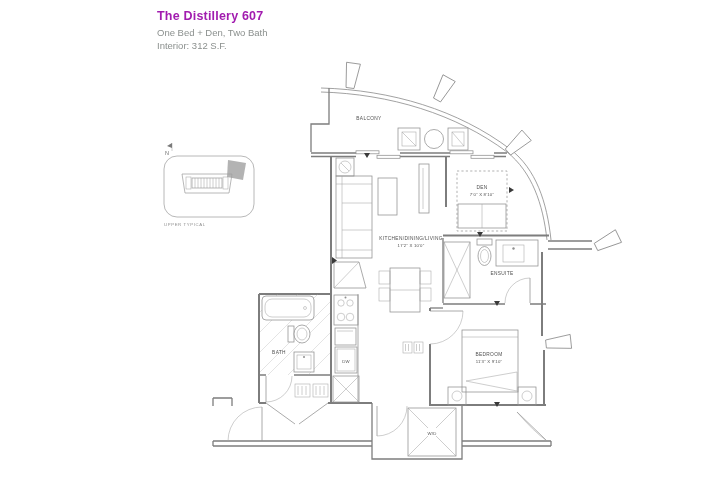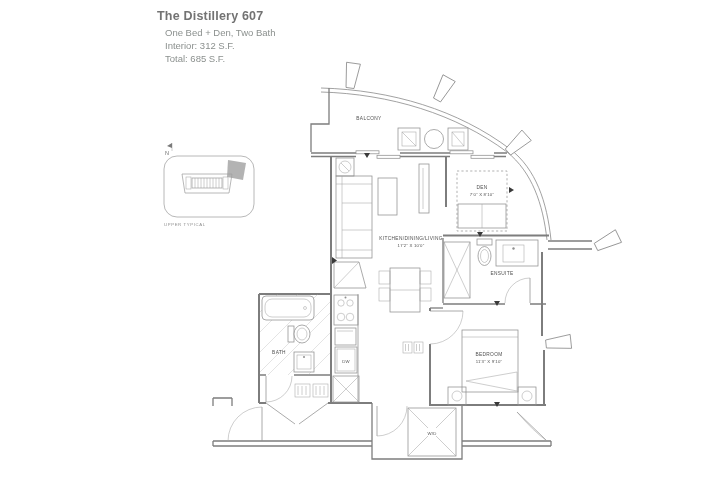--- a/index.html
+++ b/index.html
@@ -1,19 +1,19 @@
 <!DOCTYPE html>
 <html><head>
 <meta charset="utf-8">
 <style>
   html,body{margin:0;padding:0;background:#ffffff;}
   #page{position:relative;width:721px;height:496px;background:#fff;font-family:"Liberation Sans",sans-serif;overflow:hidden;}
   #titleblock{position:absolute;left:157px;top:9px;}
-  #titleblock .t{margin:0 0 3px 0;font-size:12.5px;font-weight:bold;color:#737373;letter-spacing:.2px;}
-  #titleblock .s{font-size:9.5px;line-height:13px;color:#8b908e;margin-left:8px;}
+  #titleblock .t{margin:0 0 3px 0;font-size:12.5px;font-weight:bold;color:#a21caf;letter-spacing:.2px;}
+  #titleblock .s{font-size:9.5px;line-height:13px;color:#8b908e;}
   svg text{font-family:"Liberation Sans",sans-serif;}
   .rm{fill:#4f4f4f;font-size:4.8px;letter-spacing:.35px;text-anchor:middle;}
   .dim{fill:#4f4f4f;font-size:4.3px;letter-spacing:.2px;text-anchor:middle;}
   .cap{fill:#8f8f8f;font-size:4.3px;letter-spacing:.6px;}
   .w{stroke:#7d7d7d;stroke-width:2;fill:none;}
   .w2{stroke:#7d7d7d;stroke-width:1.3;fill:none;}
   .gl{stroke:#8a8a8a;stroke-width:.8;fill:none;}
   .f{stroke:#8f8f8f;stroke-width:.75;fill:none;}
   .g{stroke:#8f8f8f;stroke-width:.75;fill:#fff;}
   .f2{stroke:#a6a6a6;stroke-width:.55;fill:none;}
@@ -24,21 +24,20 @@
 </style>
 </head>
 <body>
 
 <div id="page">
 
   <div id="titleblock">
     <div class="t">The Distillery 607</div>
     <div class="s">One Bed + Den, Two Bath</div>
     <div class="s">Interior: 312 S.F.</div>
-    <div class="s">Total: 685 S.F.</div>
   </div>
 
   <svg width="721" height="496" viewBox="0 0 721 496">
 
     <g>
       <rect x="164" y="156" width="90" height="61" rx="13" class="kp"></rect>
       <polygon points="228,160 246,163 243,180 227,177" fill="#b3b3b3" stroke="none"></polygon>
       <g>
         <polygon points="182,174 232,174 229,193 185,193" class="kp"></polygon>
         <rect x="192" y="178" width="30" height="10" class="kp"></rect>

